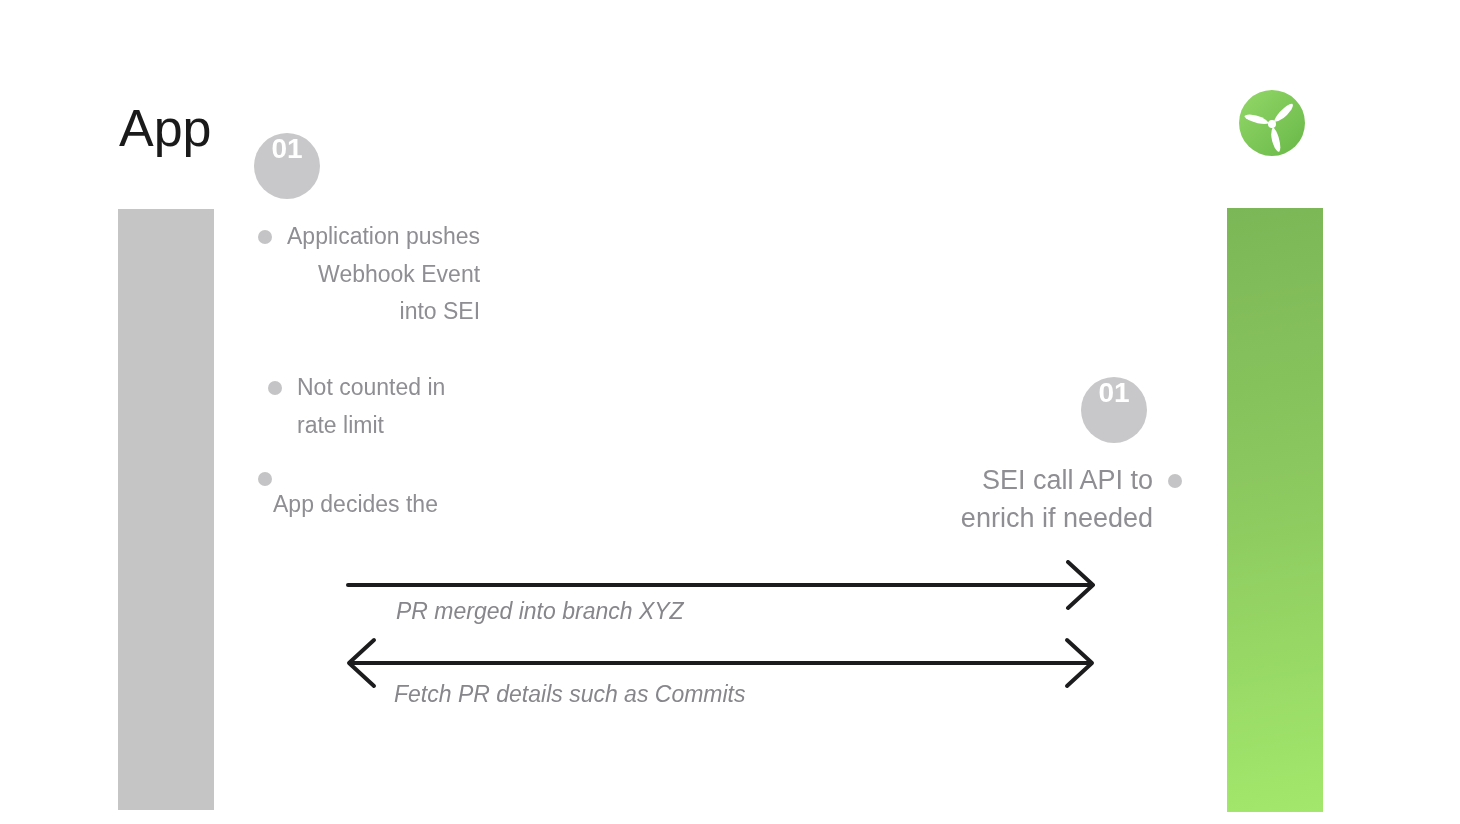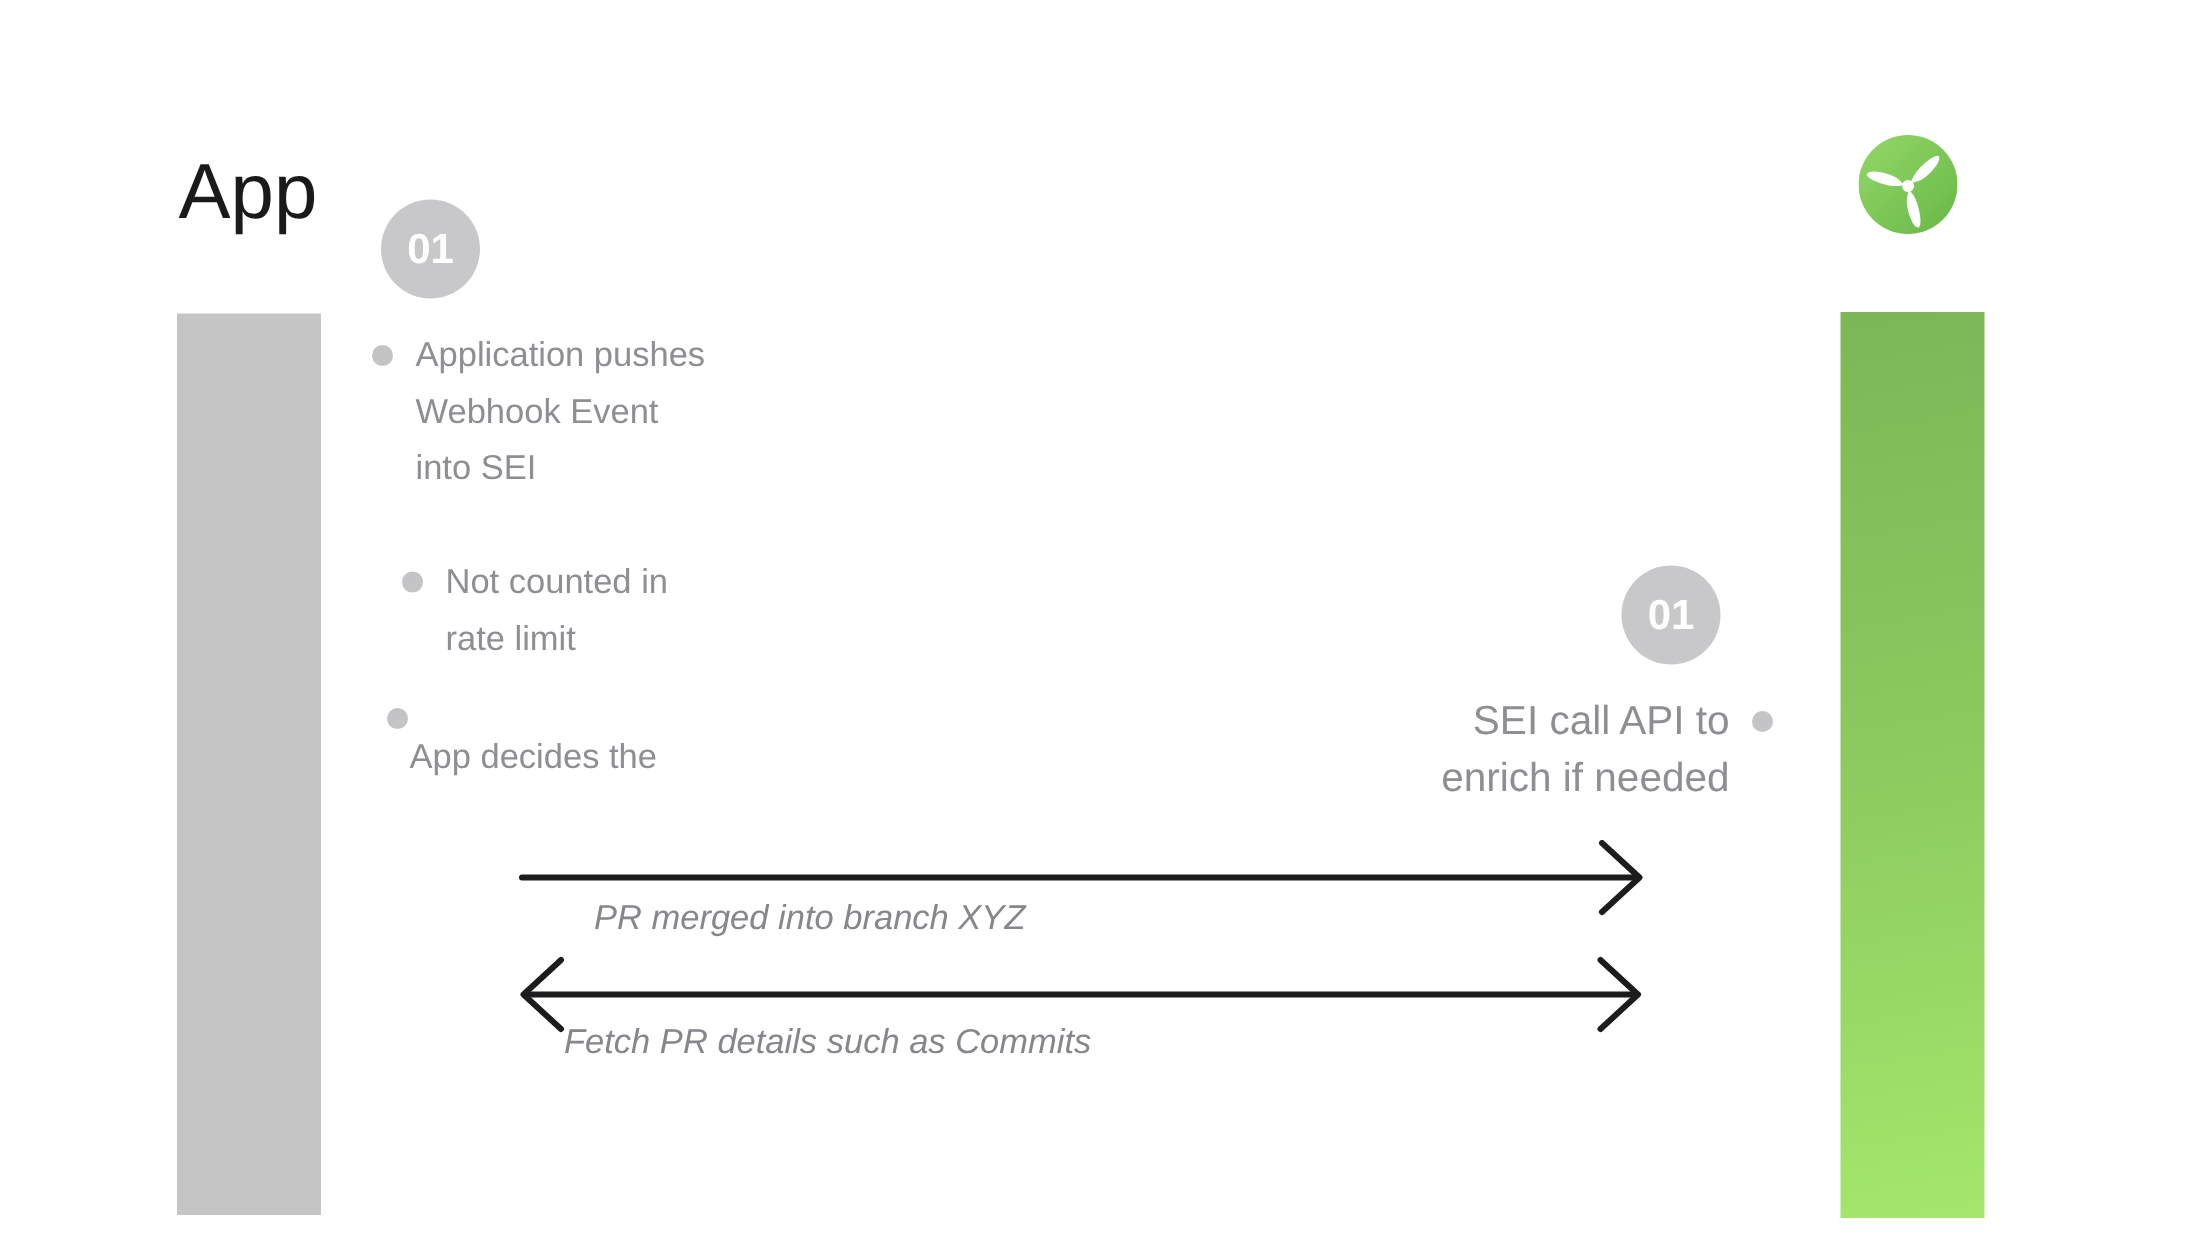--- a/index.html
+++ b/index.html
@@ -18,54 +18,54 @@
     background: #c5c5c6;
   }
   .right-bar {
     position: absolute; left: 1227px; top: 208px; width: 96px; height: 604px;
     background: linear-gradient(170deg, #7cb757 0%, #8cc95f 48%, #a3e86c 100%);
   }
 
   .badge {
     position: absolute; width: 66px; height: 66px; border-radius: 50%;
     background: #c8c8ca; color: #ffffff; font-weight: 700; font-size: 28px;
-    display: flex; align-items: center; justify-content: center;
+    display: flex; align-items: flex-start; justify-content: center;
   }
   .badge-01 { left: 254px; top: 133px; }
   .badge-02 { left: 1081px; top: 377px; }
 
   .bullet-item { position: absolute; display: flex; }
   .bullet-dot {
     width: 14px; height: 14px; border-radius: 50%; background: #c4c4c6;
     flex: 0 0 14px; margin-top: 12px;
   }
   .bullet-text {
     margin-left: 15px; font-size: 23px; line-height: 37.5px; color: #8e8e93;
   }
-  .item-1 { left: 248px; top: 218px; }
+  .item-1 { left: 258px; top: 218px; text-align: right; }
   .item-2 { left: 268px; top: 369px; }
   .item-3 { left: 258px; top: 460px; flex-direction: column; }
 
   .step2-text {
     position: absolute; right: 307px; top: 462px; text-align: right;
     font-size: 27px; line-height: 37.5px; color: #8e8e93;
   }
   .step2-dot {
     position: absolute; left: 1168px; top: 474px;
     width: 14px; height: 14px; border-radius: 50%; background: #c4c4c6;
   }
 
   .arrows-svg { position: absolute; left: 345px; top: 560px; }
 
   .arrow-label {
     position: absolute; width: 700px; 
     font-size: 23px; font-style: italic; color: #86868b;
   }
   .label-forward { left: 396px; top: 598px; }
-  .label-backward { left: 376px; top: 681px; }
+  .label-backward { left: 394px; top: 681px; }
 
   .logo { position: absolute; left: 1239px; top: 90px; width: 66px; height: 66px; }
 </style>
 </head>
 <body>
 
 <div class="canvas">
 
   <div class="page-title">App</div>
 

